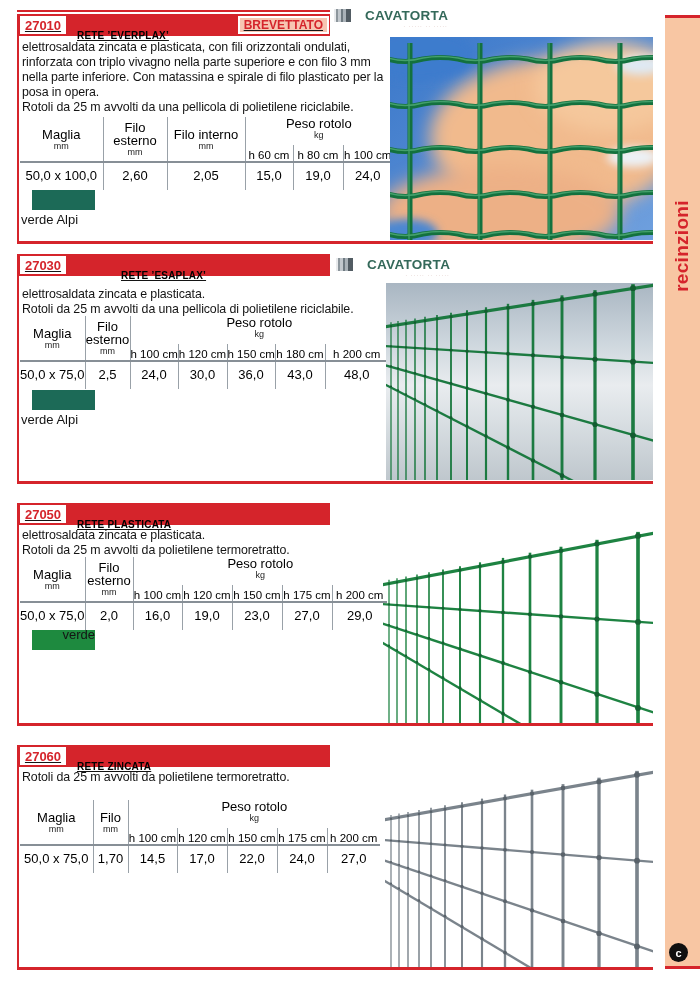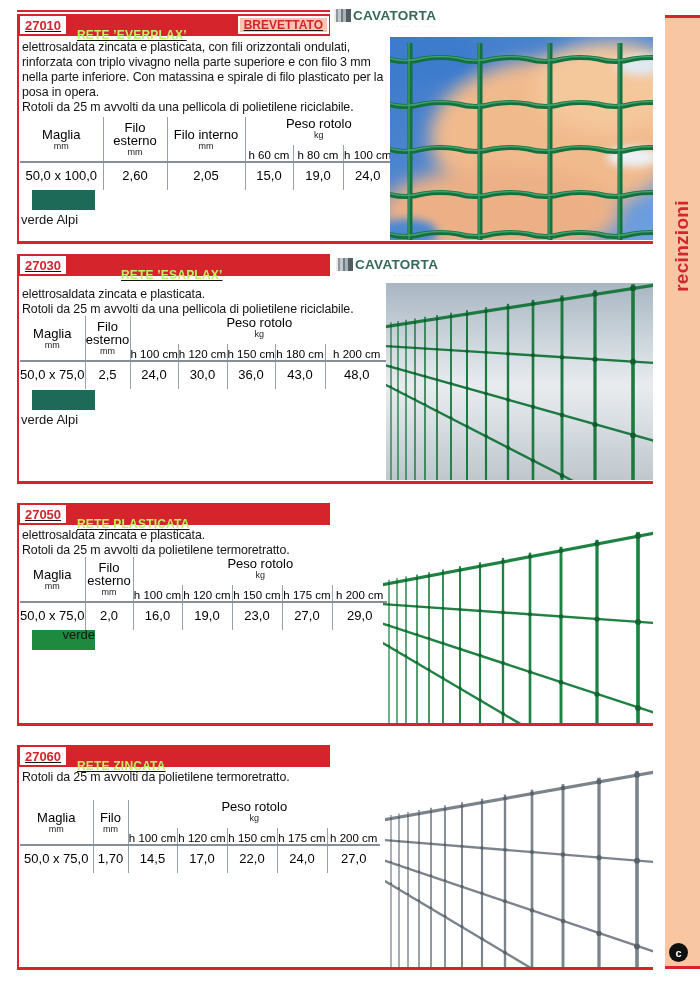--- a/index.html
+++ b/index.html
@@ -6,21 +6,21 @@
   body{width:700px;height:990px;background:#fff;position:relative;overflow:hidden;
        font-family:"Liberation Sans",sans-serif;color:#141414;}
   .abs{position:absolute;}
   
   .redline{position:absolute;background:#d5242b;}
   
   .hdr{position:absolute;left:17px;width:313px;height:22px;background:#d5242b;
        display:flex;align-items:center;text-decoration:underline;}
   .code{background:#fff;color:#d5242b;font-weight:bold;font-size:13px;
         width:46px;height:18px;margin-left:3px;display:flex;align-items:center;justify-content:center;}
-  .title{color:#bef264;font-weight:bold;font-size:12px;margin-left:11px;letter-spacing:.2px;white-space:nowrap;margin-top:20px;}
+  .title{color:#000000;font-weight:bold;font-size:10px;margin-left:11px;letter-spacing:.2px;white-space:nowrap;margin-top:20px;}
   .brevettato{margin-left:auto;margin-right:1px;background:#f7c5b2;border:2px solid #fff;
         color:#d5242b;font-weight:bold;font-size:12px;height:14px;line-height:14px;padding:0 4px;}
   
   .desc{position:absolute;left:22px;width:368px;font-size:12.4px;line-height:15px;
         letter-spacing:-0.1px;color:#141414;}
   .desc b{font-weight:bold;}
   
   table.spec{position:absolute;border-collapse:collapse;table-layout:fixed;}
   table.spec th,table.spec td{padding:0;text-align:center;font-weight:normal;color:#000;}
   .vline{border-left:1.5px solid #99a1a8;}
@@ -28,21 +28,21 @@
   th.group{vertical-align:top;padding-top:1px;}
   th.sub{vertical-align:bottom;font-size:11.5px;padding:2px 2px 4px;white-space:nowrap;}
   .lab{font-size:13px;line-height:13px;}
   .unit{font-size:9px;line-height:10px;color:#222;}
   table.spec tbody td{font-size:13px;border-top:2px solid #878f96;padding:5px 0 7px;white-space:nowrap;}
   tr.r1{height:28px;} tr.r2{height:17px;}
   
   .swatch{position:absolute;width:63px;height:20px;}
   .swlabel{position:absolute;font-size:13px;color:#141414;}
   
-  .logo-row{display:flex;align-items:center;gap:2px;}
+  .logo-row{display:flex;align-items:center;gap:14px;}
   .logo-bars{display:inline-block;width:17px;height:13px;
      background:linear-gradient(90deg,#e8eaec 0 2px,#8d969c 2px 4px,#c2c8cd 4px 7px,#6f7a81 7px 9px,#aab2b8 9px 12px,#525c63 12px 17px);}
   .logo-word{font-weight:bold;font-size:13.5px;color:#34695a;letter-spacing:.3px;}
   .logo-tag{font-size:4px;color:#b98b80;text-align:right;margin-top:1px;letter-spacing:1.5px;}
   
   .sidebar-strip{position:absolute;left:665px;top:18px;width:35px;height:948px;background:#f8c6a3;}
   .side-label-wrap{position:absolute;left:665px;top:185px;width:35px;height:120px;}
   .side-label{position:absolute;left:-43px;top:50px;width:120px;text-align:center;
       transform:rotate(-90deg);color:#d5242b;font-weight:bold;font-size:19px;letter-spacing:.3px;}
   .badge-191{position:absolute;left:665px;top:481px;width:35px;height:31px;background:#d5242b;

